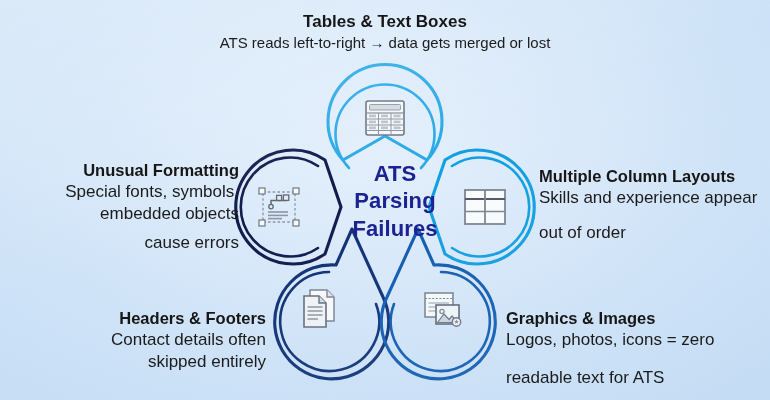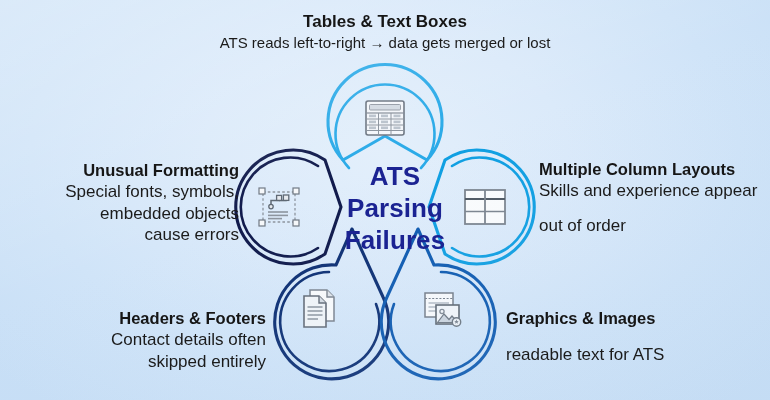--- a/index.html
+++ b/index.html
@@ -68,21 +68,21 @@
   #label-left {
     right: 531px;
     top: 160px;
     text-align: right;
     width: 230px;
   }
 
   
   #label-right {
     left: 539px;
-    top: 159px;
+    top: 166px;
     text-align: left;
     width: 232px;
   }
 
   
   #label-bottom-left {
     right: 504px;
     top: 308px;
     text-align: right;
     width: 236px;
@@ -97,21 +97,21 @@
   }
 
   .center-text {
     position: absolute;
     left: 320px;
     top: 160px;
     width: 150px;
     text-align: center;
     z-index: 4;
     font-weight: bold;
-    font-size: 26px;
+    font-size: 22px;
     line-height: 1.24;
     color: #1b2392;
     letter-spacing: 0.1px;
   }
 </style>
 </head>
 <body>
 
 <div id="stage">
 
@@ -255,33 +255,34 @@
 
   <div class="label" id="label-top">
     <div class="title">Tables &amp; Text Boxes</div>
     <div class="desc">ATS reads left-to-right → data gets merged or lost</div>
   </div>
 
   <div class="label" id="label-left">
     <div class="title">Unusual Formatting</div>
     <div class="desc">Special fonts, symbols,</div>
     <div class="desc" style="margin-top:0">embedded objects</div>
-    <div class="desc" style="margin-top:0">cause errors</div>
+    <div class="desc" style="margin-top:8px">cause errors</div>
   </div>
 
   <div class="label" id="label-right">
     <div class="title">Multiple Column Layouts</div>
     <div class="desc">Skills and experience appear</div>
     <div class="desc" style="margin-top:13px">out of order</div>
   </div>
 
   <div class="label" id="label-bottom-left">
     <div class="title">Headers &amp; Footers</div>
     <div class="desc">Contact details often</div>
     <div class="desc" style="margin-top:0">skipped entirely</div>
   </div>
 
   <div class="label" id="label-bottom-right">
     <div class="title">Graphics &amp; Images</div>
+    <div class="desc">Logos, photos, icons = zero</div>
     <div class="desc" style="margin-top:16px">readable text for ATS</div>
   </div>
 
 </div>
 
 </body></html>

